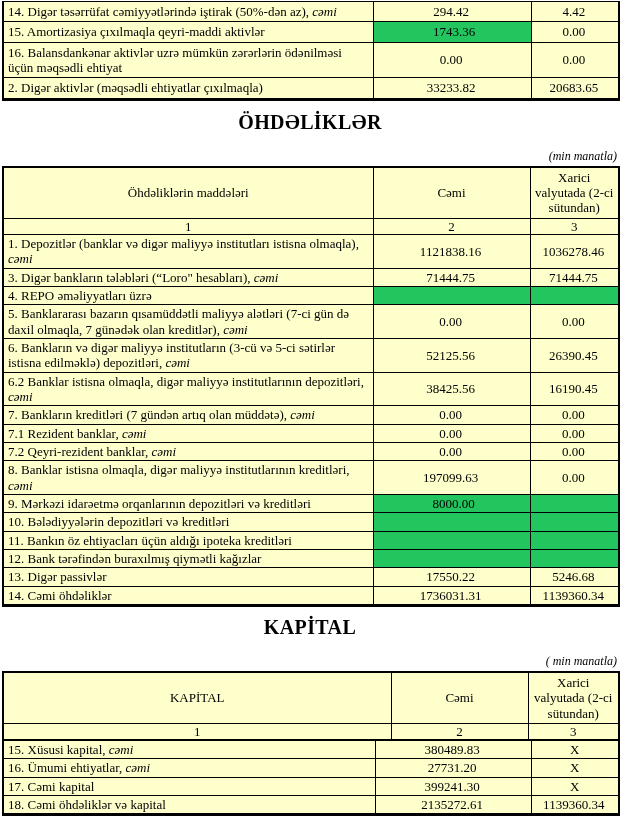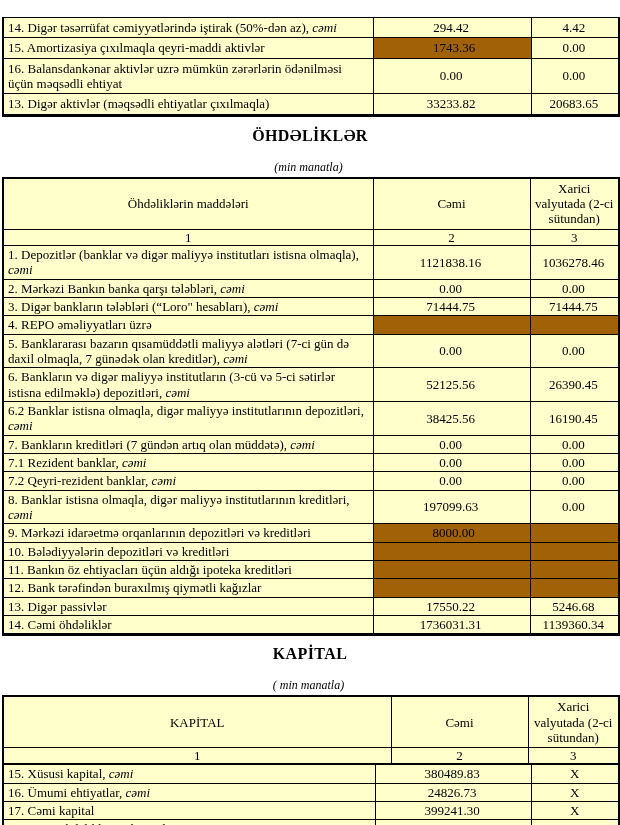--- a/index.html
+++ b/index.html
@@ -12,39 +12,39 @@
   table {
     border-collapse:collapse; table-layout:fixed;
     margin-left:2px; width:616px;
   }
   td {
     border:1px solid #000000; background:#FFFFCC;
     padding:1px 4px; vertical-align:middle;
     line-height:1.18; overflow:hidden; word-wrap:break-word;
   }
   td.num { text-align:center; padding-right:6px; }
-  td.white { background:#a16207;padding-left:10px; }
+  td.white { background:#22c55e;padding-left:10px; }
   td.center { text-align:center; padding-right:4px; }
   .it { font-style:italic; }
   tr.bold td { font-weight:bold; }
   td.hc { text-align:center; padding:2px 3px; }
   tr.idx td { padding:0 3px; text-align:center; }
 
-  #assets-table { border-left:2px solid #000; border-right:2px solid #000; border-top:1px solid #000; border-bottom:3px solid #000; margin-top:17px; }
+  #assets-table { border-left:2px solid #000; border-right:2px solid #000; border-top:1px solid #000; border-bottom:3px solid #000; margin-top:1px; }
   #assets-table td { padding-top:2px; padding-bottom:2px; }
   #liab-table { border:2px solid #000; border-bottom-width:3px; }
   #cap-head-table { border:2px solid #000; border-bottom:0; }
   #cap-table { border:2px solid #000; border-top:0; border-bottom-width:3px; }
 
   .section-title {
-    text-align:center; font-weight:bold; font-size:16px;
+    text-align:center; font-weight:bold; font-size:20px;
     letter-spacing:0.4px; margin:10px 0 1px 0;
   }
   .unit-note {
-    text-align:center; font-style:italic; font-size:12px;
+    text-align:right; font-style:italic; font-size:12px;
     margin:15px 3px 2px 0;
   }
   #capital-title { margin-top:9px; }
 </style>
 </head>
 <body>
 
 <div>
 
   <table id="assets-table">
@@ -63,21 +63,21 @@
           <td class="label"><span>15. Amortizasiya çıxılmaqla qeyri-maddi aktivlər</span></td>
           <td class="num white">1743.36</td>
           <td class="num">0.00</td>
         </tr>
         <tr>
           <td class="label"><span>16. Balansdankənar aktivlər uzrə mümkün zərərlərin ödənilməsi üçün məqsədli ehtiyat</span></td>
           <td class="num">0.00</td>
           <td class="num">0.00</td>
         </tr>
         <tr>
-          <td class="label"><span>13. Digər aktivlər (məqsədli ehtiyatlar çıxılmaqla)</span></td>
+          <td class="label"><span>2. Digər aktivlər (məqsədli ehtiyatlar çıxılmaqla)</span></td>
           <td class="num">33233.82</td>
           <td class="num">20683.65</td>
         </tr>
       </tbody>
   </table>
 
   <div class="section-title">ÖHDƏLİKLƏR</div>
   <div class="unit-note">(min manatla)</div>
 
   <table id="liab-table">
@@ -98,25 +98,20 @@
         <td>3</td>
       </tr>
     </thead>
     <tbody id="liab-body">
         <tr>
           <td class="label"><span>1. Depozitlər (banklar və digər maliyyə institutları istisna olmaqla), </span><span class="it">cəmi</span></td>
           <td class="num">1121838.16</td>
           <td class="num">1036278.46</td>
         </tr>
         <tr>
-          <td class="label"><span>2. Mərkəzi Bankın banka qarşı tələbləri, </span><span class="it">cəmi</span></td>
-          <td class="num">0.00</td>
-          <td class="num">0.00</td>
-        </tr>
-        <tr>
           <td class="label"><span>3. Digər bankların tələbləri (“Loro" hesabları), </span><span class="it">cəmi</span></td>
           <td class="num">71444.75</td>
           <td class="num">71444.75</td>
         </tr>
         <tr>
           <td class="label"><span>4. REPO əməliyyatları üzrə</span></td>
           <td class="num white"></td>
           <td class="num white"></td>
         </tr>
         <tr>
@@ -216,21 +211,21 @@
         <col style="width:88px">
       </colgroup>
     <tbody id="cap-body">
         <tr>
           <td class="label"><span>15. Xüsusi kapital, </span><span class="it">cəmi</span></td>
           <td class="num">380489.83</td>
           <td class="num center">X</td>
         </tr>
         <tr>
           <td class="label"><span>16. Ümumi ehtiyatlar, </span><span class="it">cəmi</span></td>
-          <td class="num">24826.73</td>
+          <td class="num">27731.20</td>
           <td class="num center">X</td>
         </tr>
         <tr>
           <td class="label"><span>17. Cəmi kapital</span></td>
           <td class="num">399241.30</td>
           <td class="num center">X</td>
         </tr>
         <tr>
           <td class="label"><span>18. Cəmi öhdəliklər və kapital</span></td>
           <td class="num">2135272.61</td>

